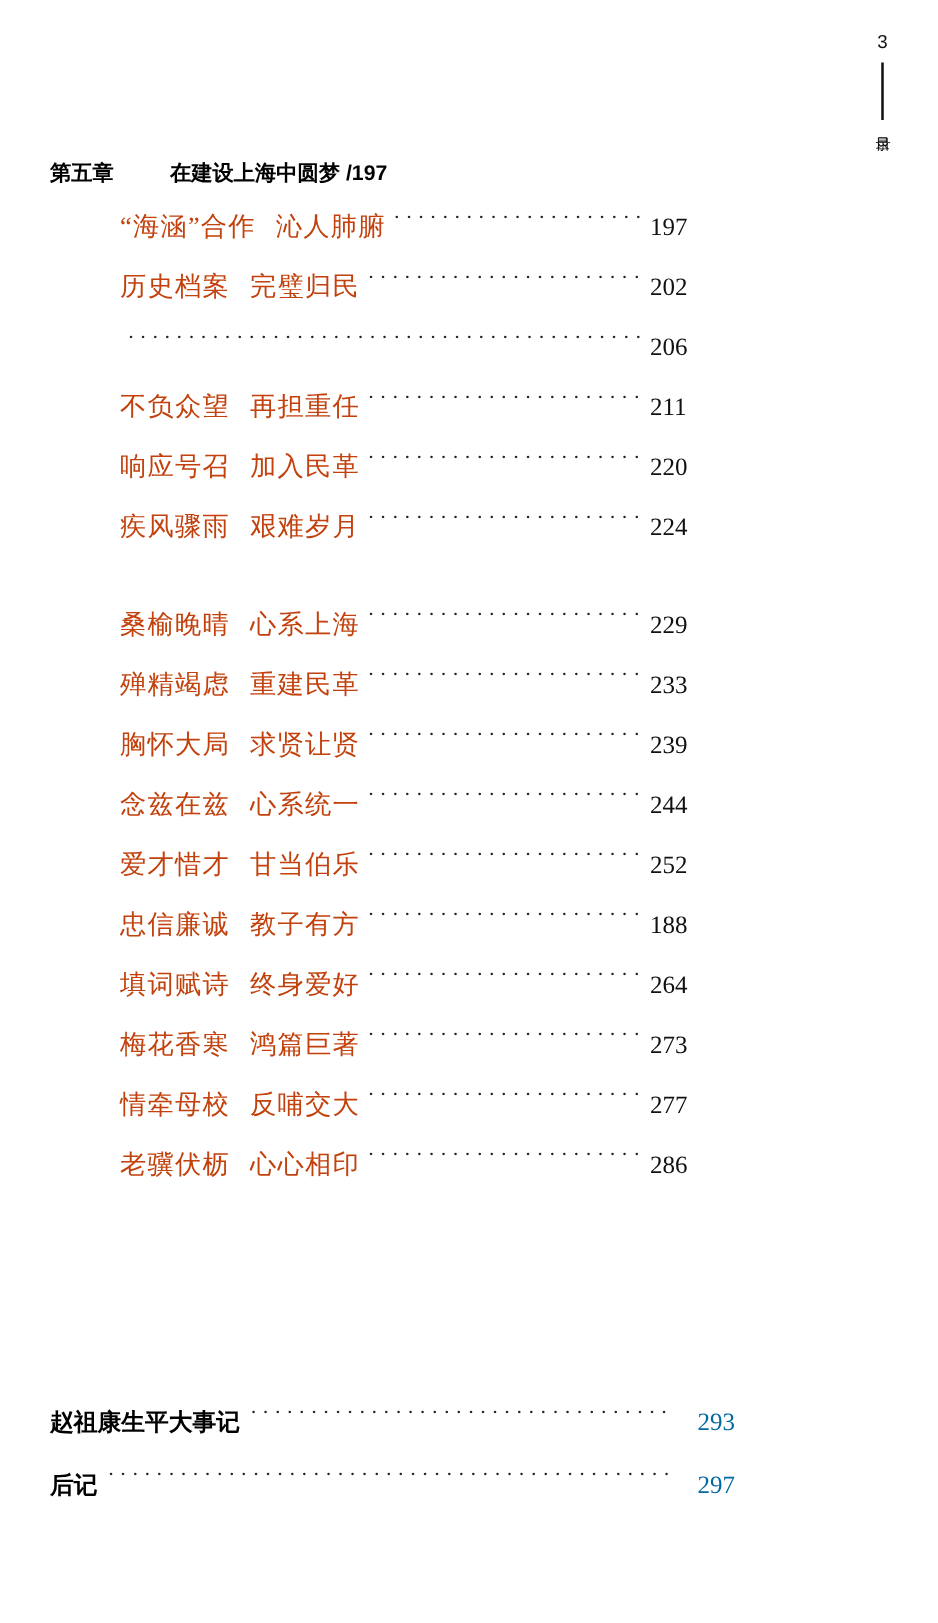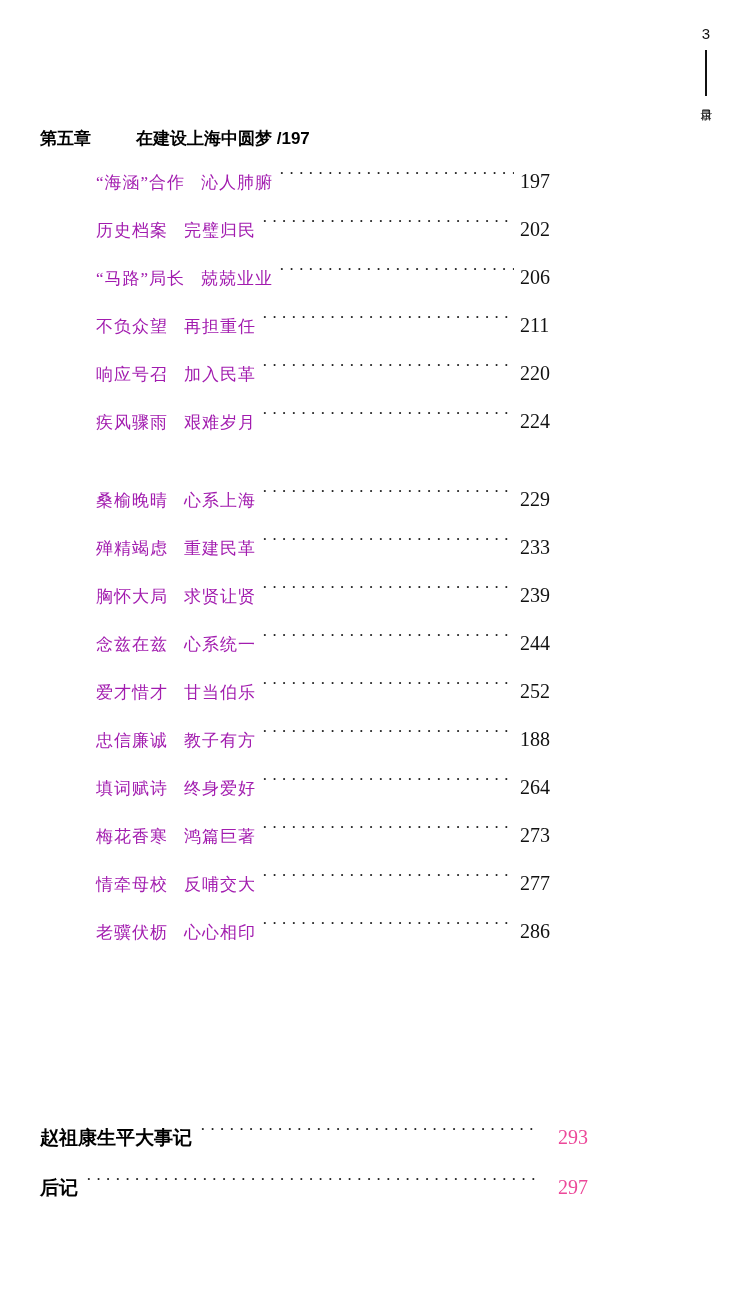--- a/index.html
+++ b/index.html
@@ -79,23 +79,23 @@
 
   
   .entry {
     display: flex;
     align-items: baseline;
     padding-left: 56px;
     height: 48px;
   }
   .entry .e-title {
     font-family: "Liberation Serif", "DejaVu Serif", serif;
-    font-size: 17px;
+    font-size: 21px;
     line-height: 30px;
-    color: #a21caf;
+    color: #c2410c;
     white-space: nowrap;
     letter-spacing: 1px;
   }
   .entry .e-title .t2 {
     margin-left: 16px;
   }
   .entry .leader {
     flex: 1 1 auto;
     position: relative;
     height: 22px;
@@ -158,21 +158,21 @@
     font-family: "Liberation Serif", "DejaVu Serif", serif;
     font-size: 17px;
     letter-spacing: 4px;
     color: #222;
     white-space: nowrap;
   }
   .back-entry .b-page {
     font-family: "Liberation Serif", "DejaVu Serif", serif;
     font-size: 20px;
     line-height: 28px;
-    color: #ec4899;
+    color: #0369a1;
     min-width: 42px;
     text-align: right;
   }
 </style>
 </head>
 <body>
 
 <div class="folio">
   <div class="folio-number">3</div>
   <div class="folio-rule"></div>
@@ -190,21 +190,20 @@
       <span class="e-title"><span>“海涵”合作</span><span class="t2">沁人肺腑</span></span>
       <span class="leader"></span>
       <span class="e-page">197</span>
     </div>
     <div class="entry">
       <span class="e-title"><span>历史档案</span><span class="t2">完璧归民</span></span>
       <span class="leader"></span>
       <span class="e-page">202</span>
     </div>
     <div class="entry">
-      <span class="e-title"><span>“马路”局长</span><span class="t2">兢兢业业</span></span>
       <span class="leader"></span>
       <span class="e-page">206</span>
     </div>
     <div class="entry">
       <span class="e-title"><span>不负众望</span><span class="t2">再担重任</span></span>
       <span class="leader"></span>
       <span class="e-page">211</span>
     </div>
     <div class="entry">
       <span class="e-title"><span>响应号召</span><span class="t2">加入民革</span></span>

